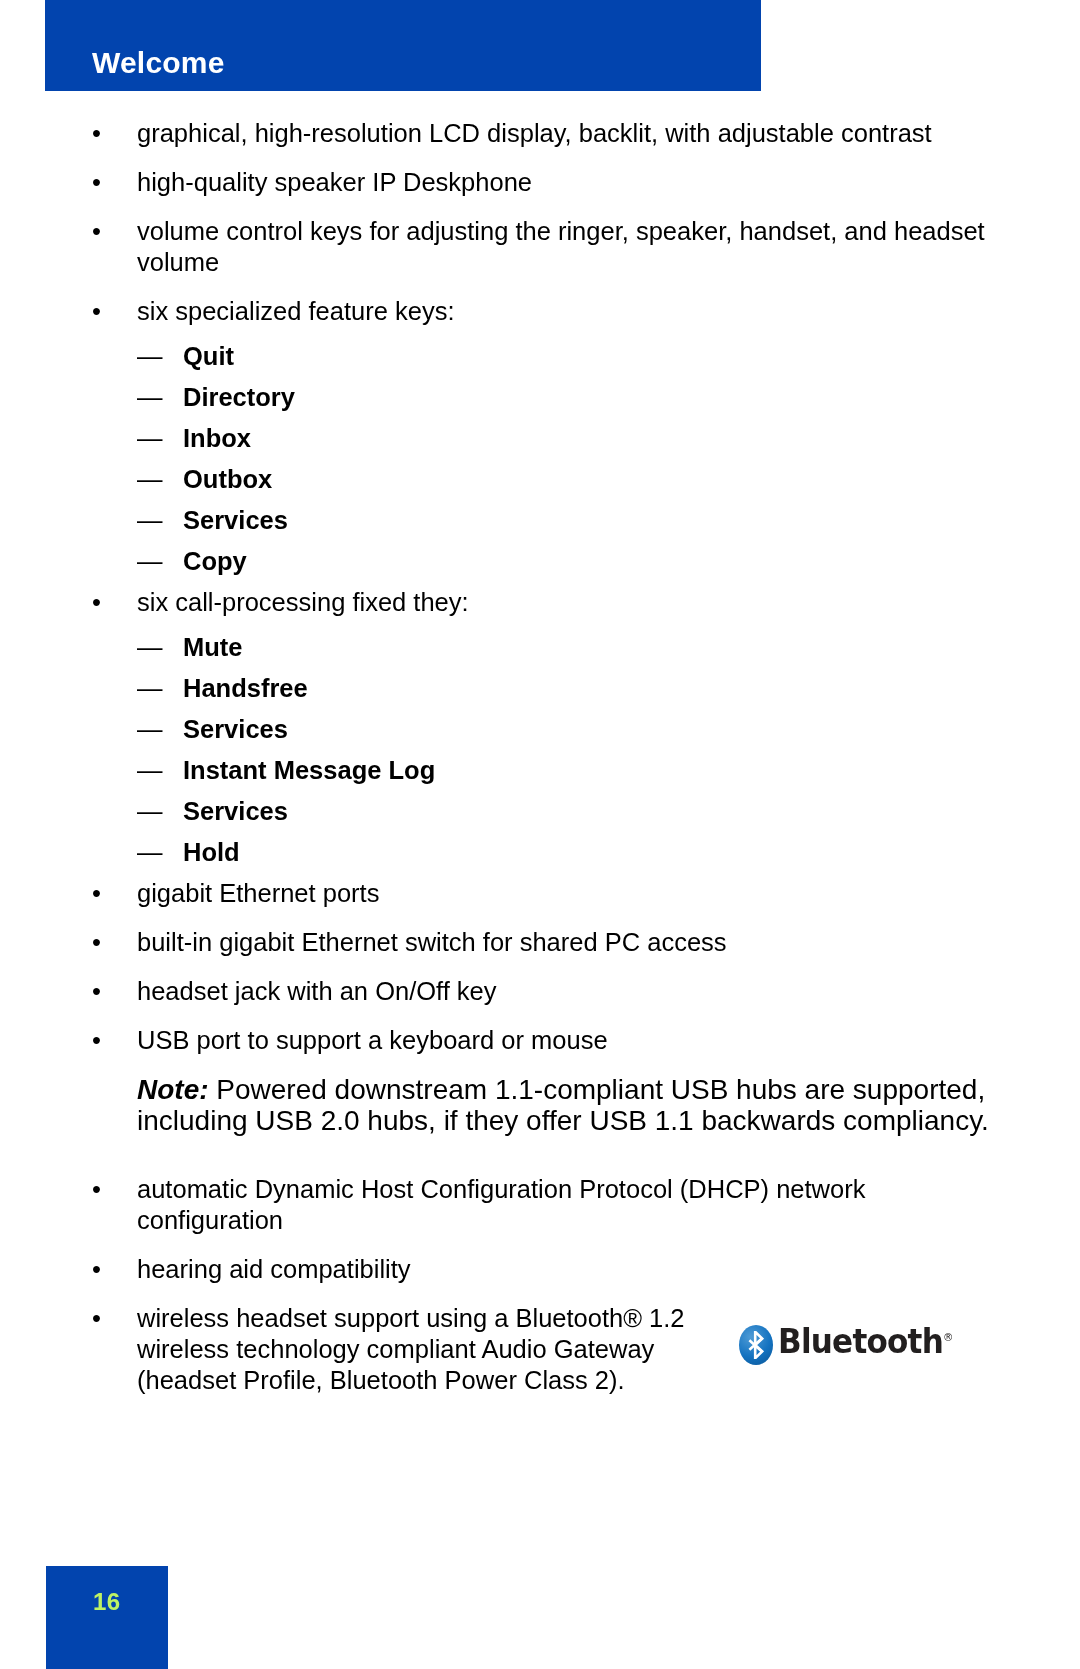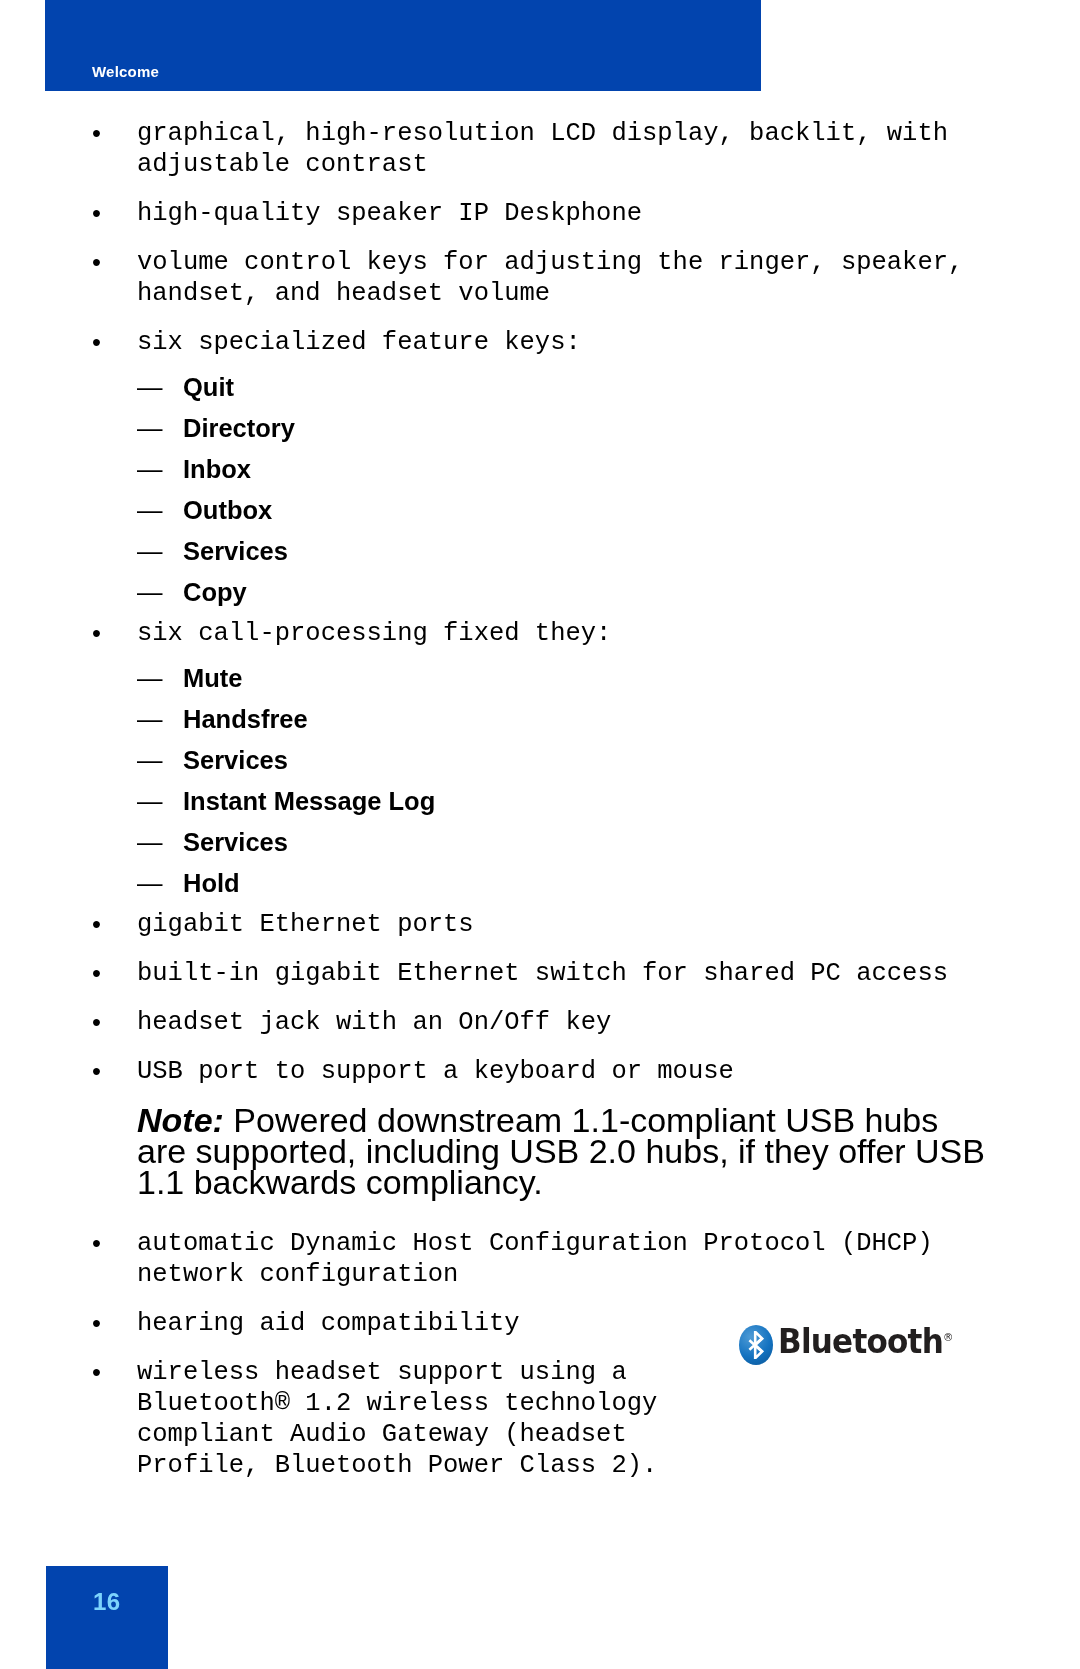--- a/index.html
+++ b/index.html
@@ -23,21 +23,21 @@
     left: 45px;
     top: 0;
     width: 716px;
     height: 91px;
     background: #0244AE;
   }
   .header-title {
     position: absolute;
     left: 47px;
     bottom: 11px;
-    font-size: 15px;
+    font-size: 30px;
     font-weight: bold;
     color: #ffffff;
     letter-spacing: 0.2px;
     white-space: nowrap;
   }
 
   
   .content {
     position: absolute;
     left: 0;
@@ -57,21 +57,20 @@
   }
   .bullet-row .bullet-mark {
     position: absolute;
     left: 92px;
     top: 0;
     font-size: 25.5px;
     line-height: 31px;
   }
   .bullet-row .bullet-text {
     display: block;
-    font-family: Liberation Mono, monospace;
   }
 
   
   .dash-row {
     position: relative;
     padding-left: 183px;
     margin-bottom: 10px;
     font-size: 25.5px;
     line-height: 31px;
   }
@@ -91,22 +90,22 @@
   
   .group-dash { margin-top: -4px; }
   .group-dash .dash-row { margin-bottom: 10px; }
 
   
   .note-row {
     position: relative;
     padding-left: 137px;
     padding-right: 84px;
     margin-top: 12px;
-    margin-bottom: 30px;
-    font-size: 34px;
+    margin-bottom: 38px;
+    font-size: 28px;
     line-height: 31px;
   }
   .note-label {
     font-weight: bold;
     font-style: italic;
   }
 
   
   .bt-logo {
     position: absolute;
@@ -160,21 +159,21 @@
     width: 122px;
     height: 110px;
     background: #0244AE;
   }
   .page-num {
     position: absolute;
     left: 47px;
     top: 22px;
     font-size: 24px;
     font-weight: bold;
-    color: #7dd3fc;
+    color: #bef264;
     letter-spacing: 0.5px;
   }
 </style>
 </head>
 <body>
 
 <div class="header-bar">
   <div class="header-title">Welcome</div>
 </div>
 

